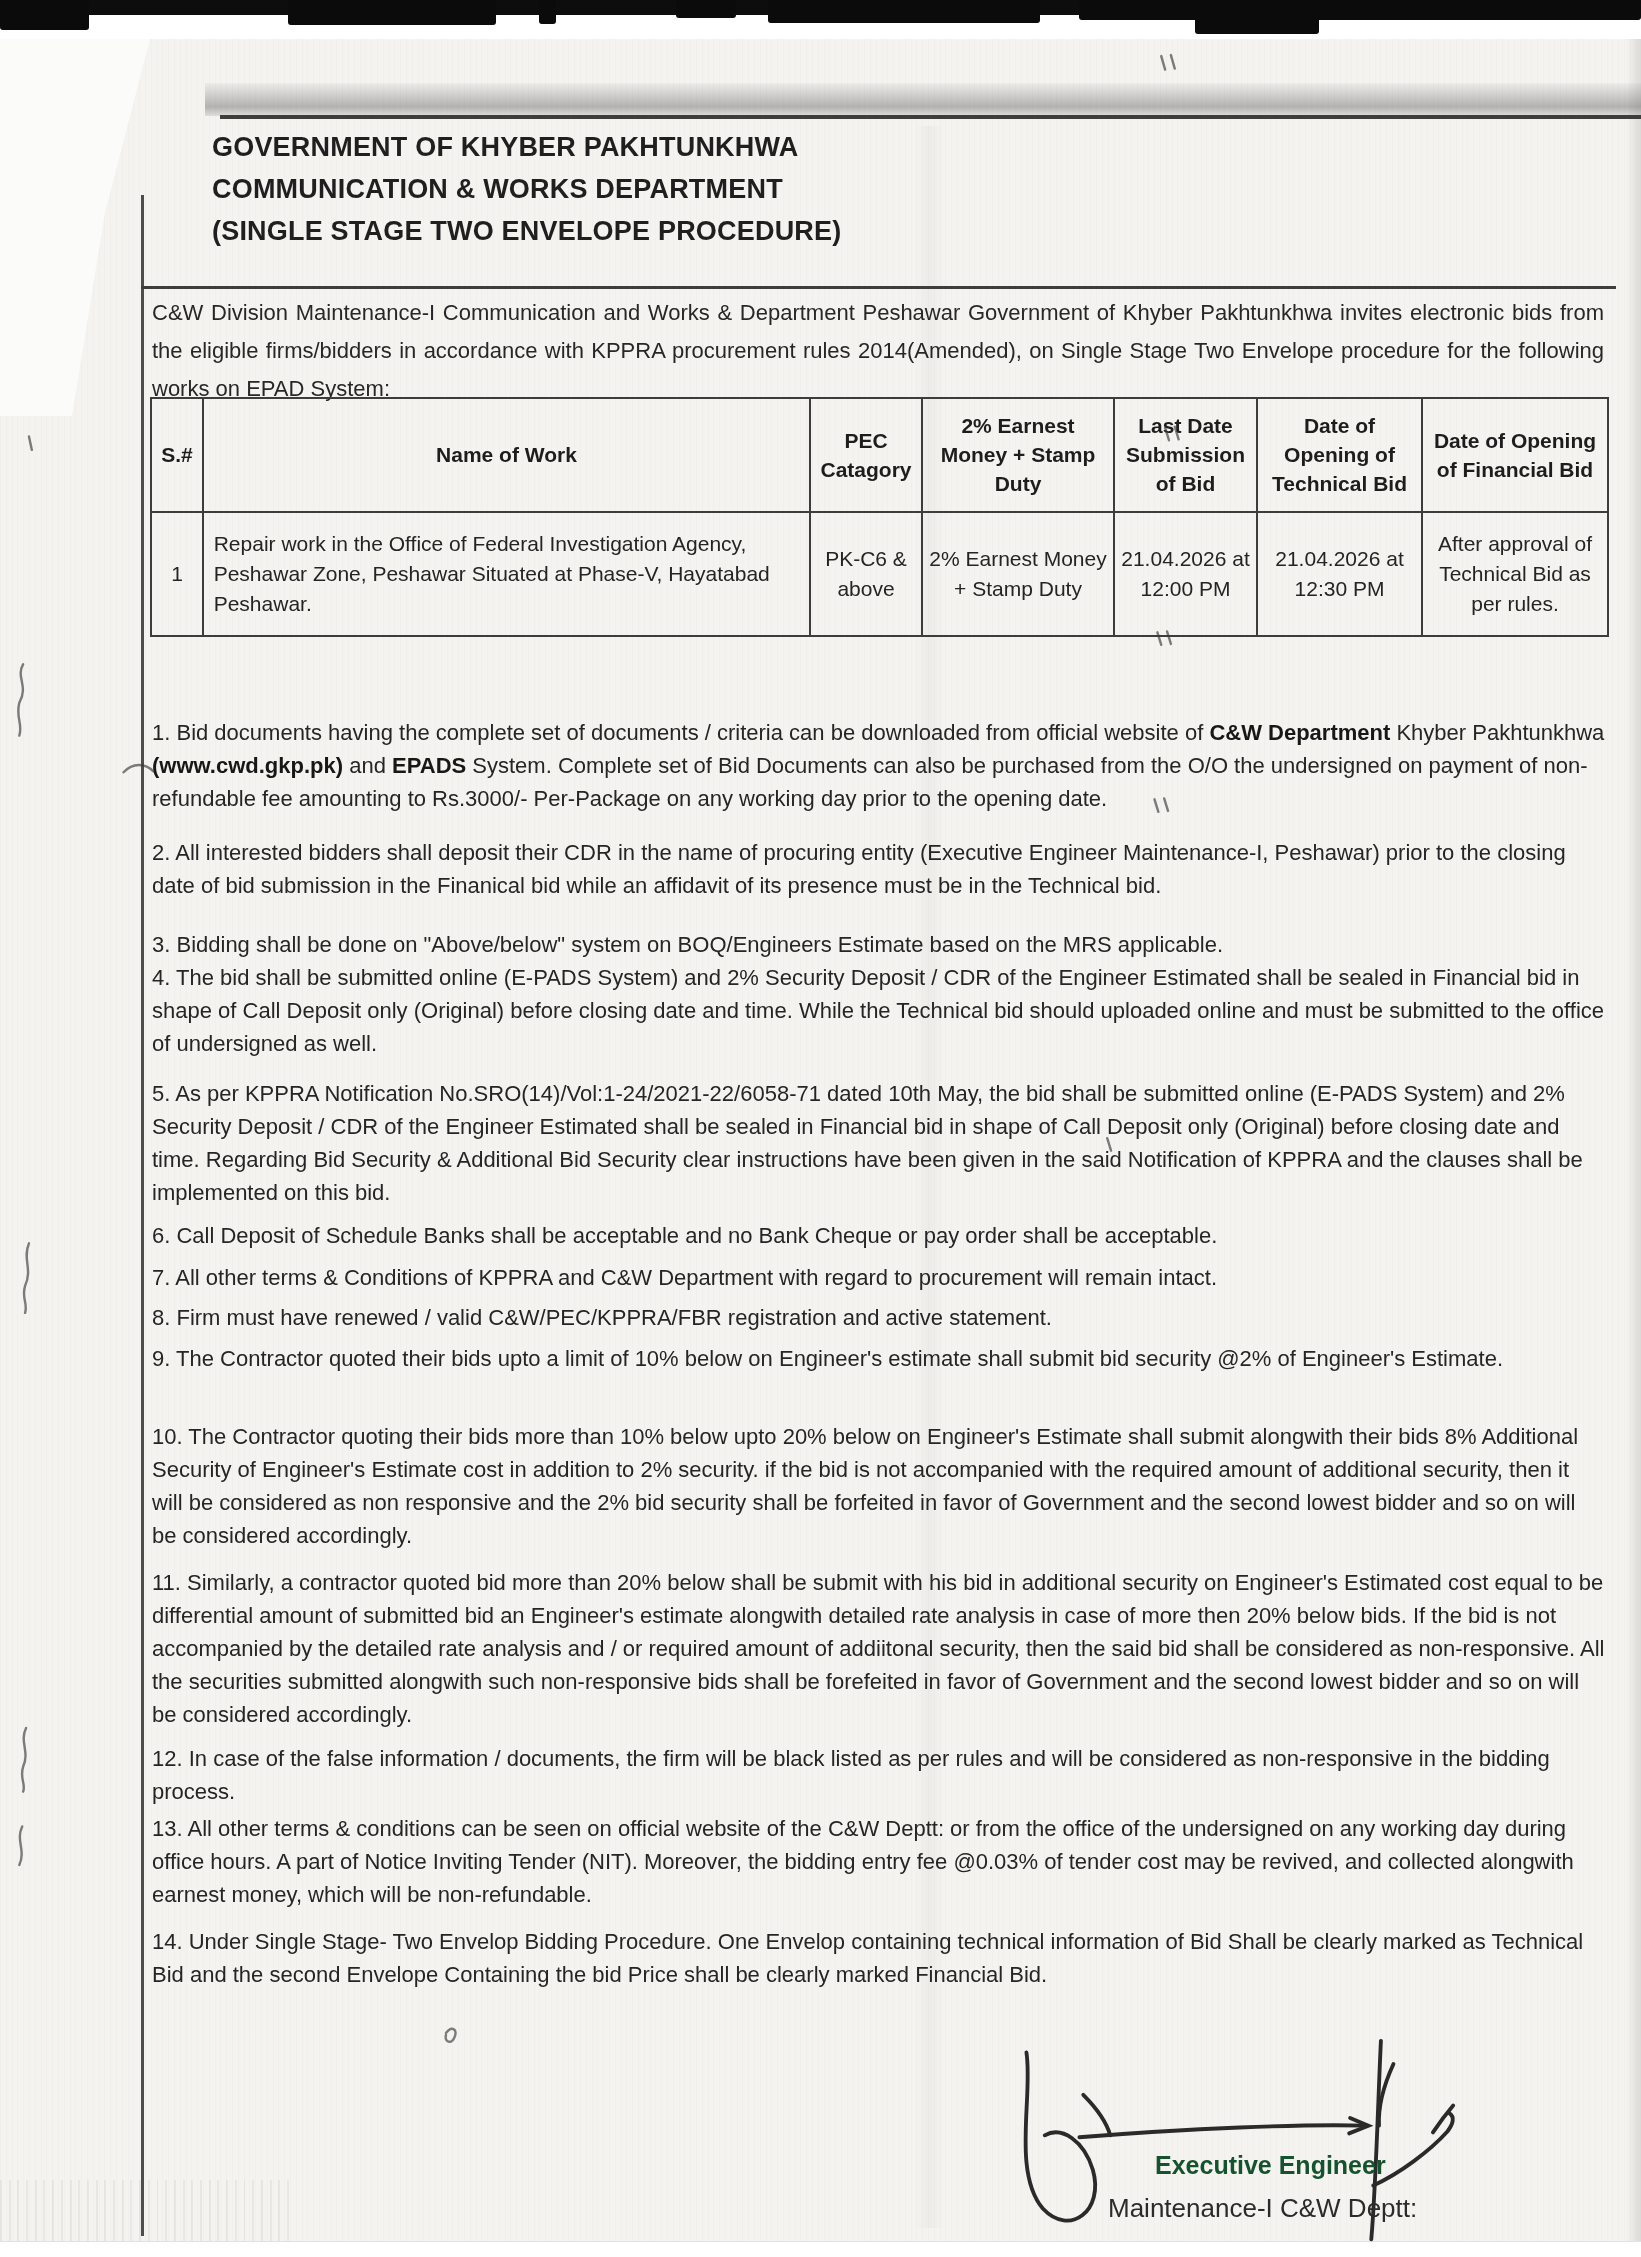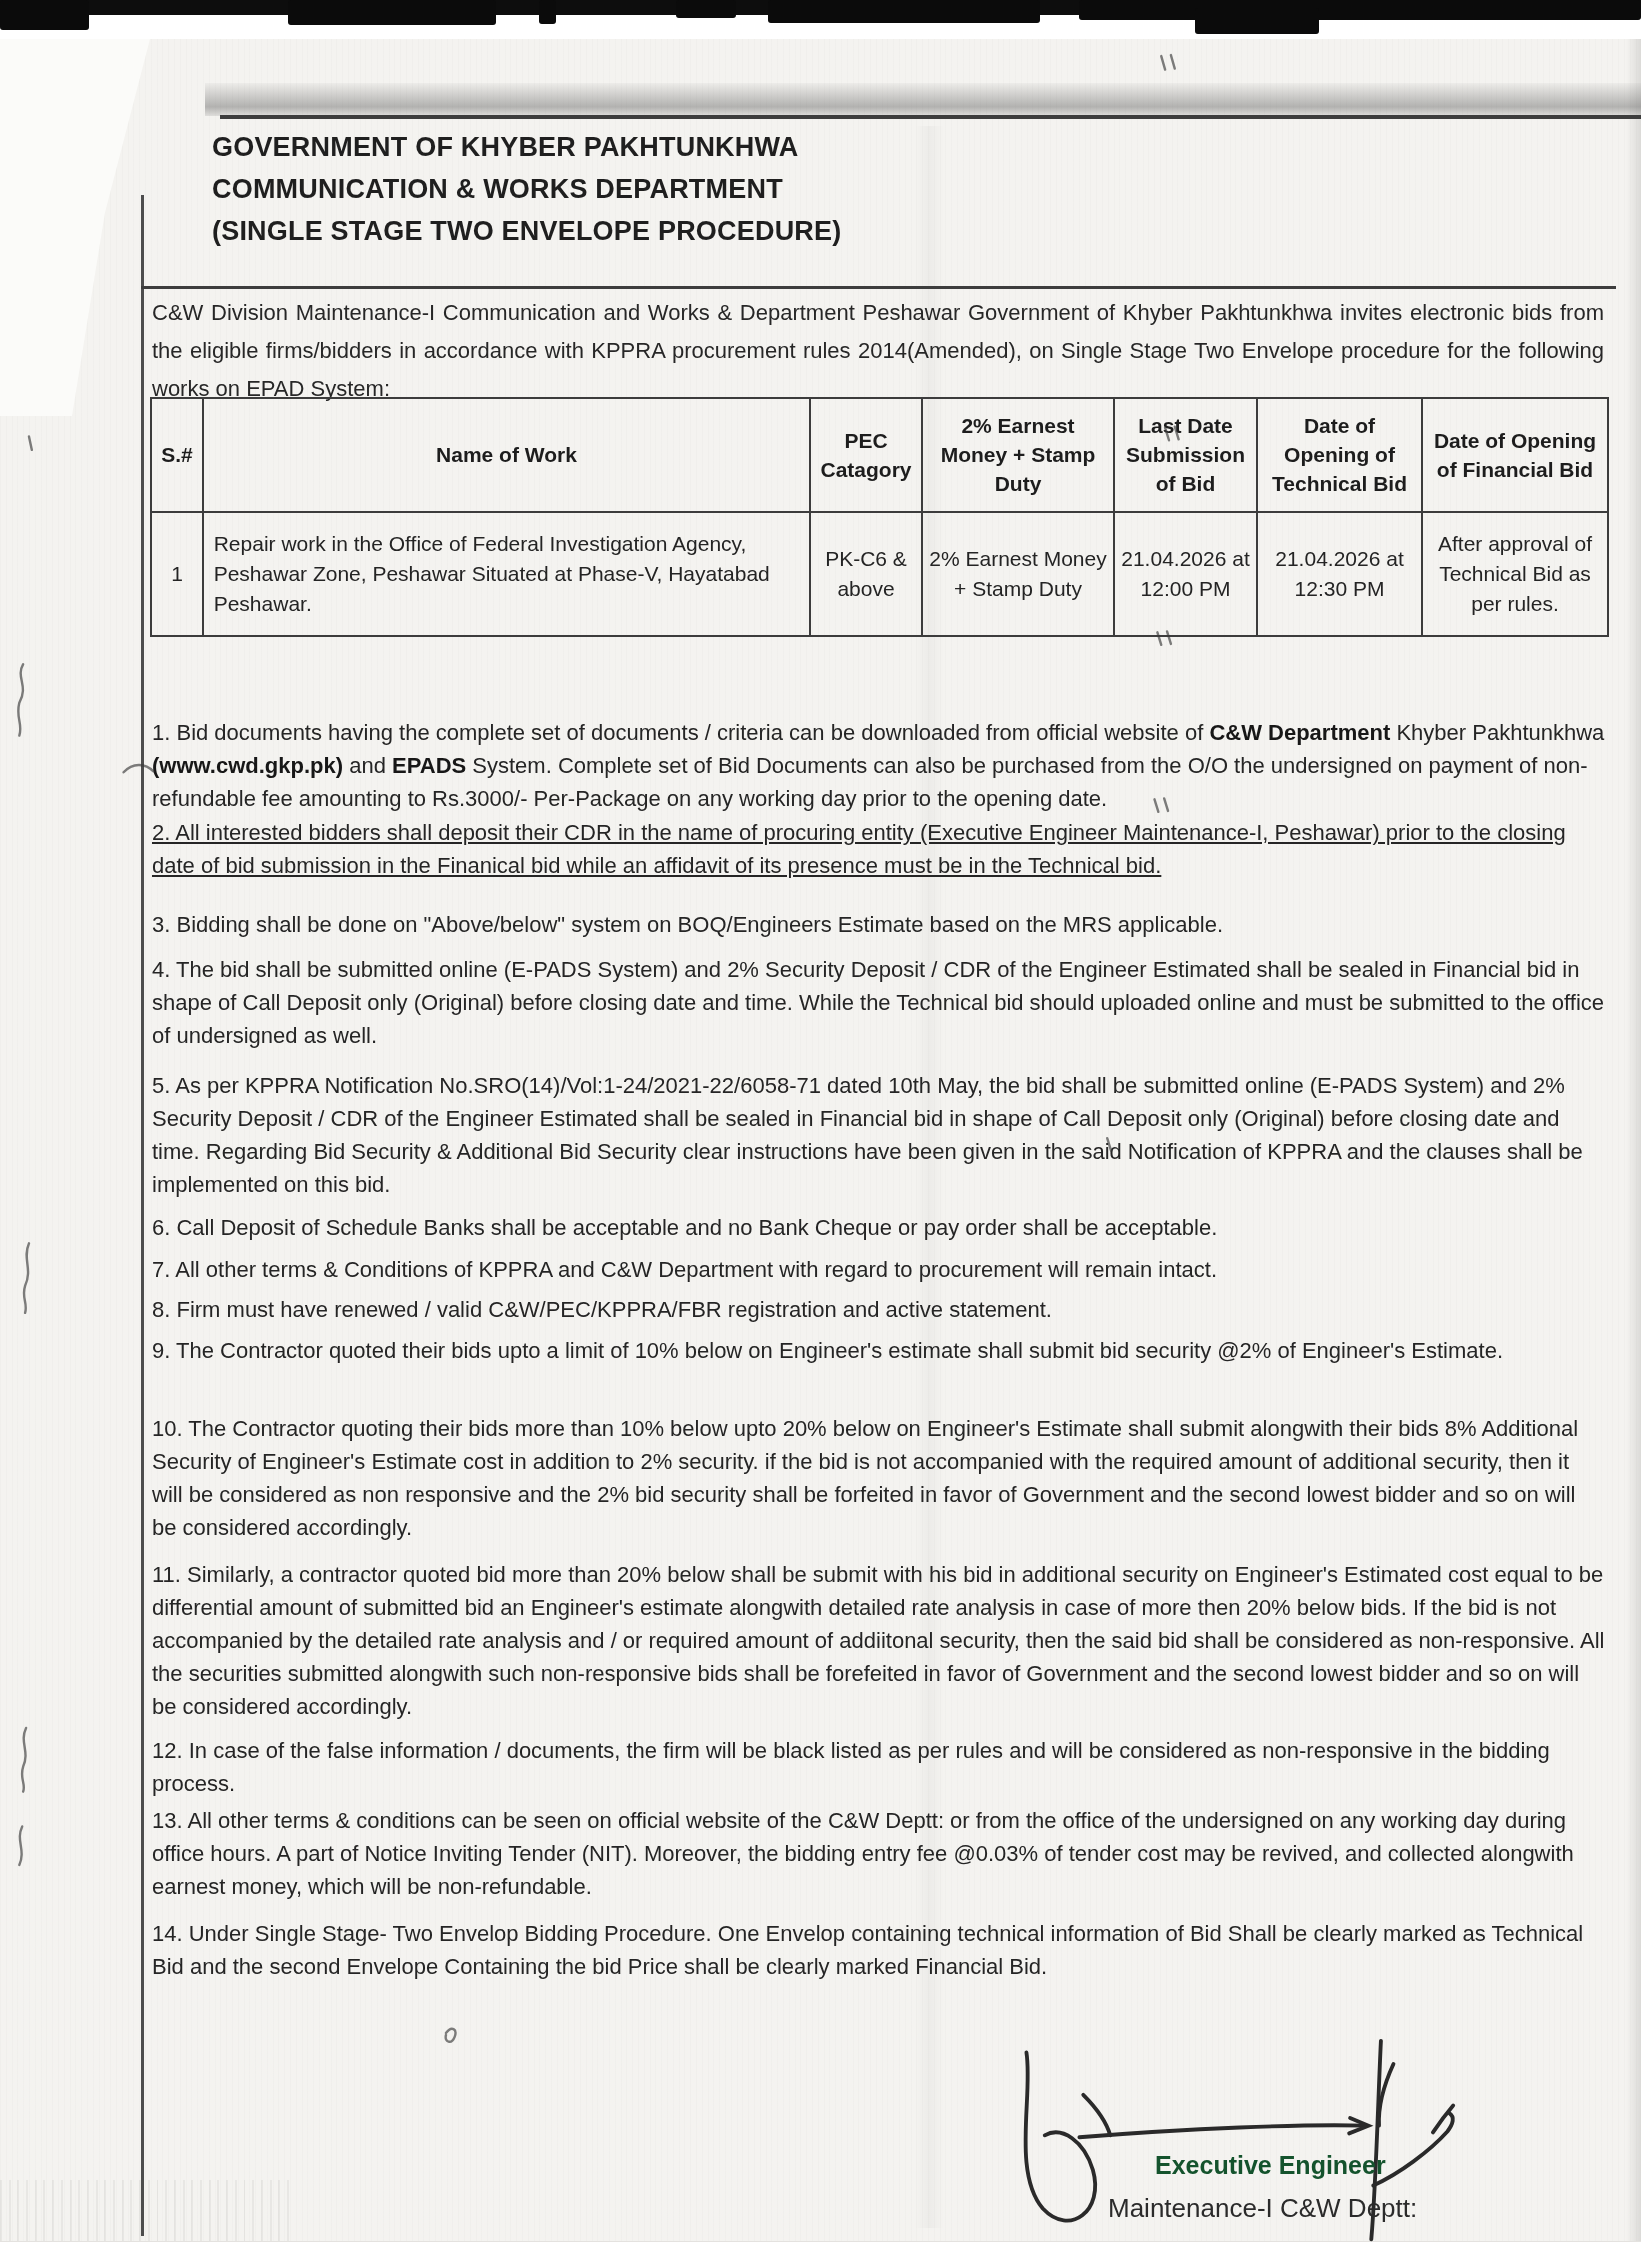--- a/index.html
+++ b/index.html
@@ -130,23 +130,23 @@
           <td>21.04.2026 at 12:00 PM</td>
           <td>21.04.2026 at 12:30 PM</td>
           <td>After approval of Technical Bid as per rules.</td>
         </tr>
       </tbody>
   </table>
 
   <div class="terms">
     <div>
         <p class="term" style="margin-top: 0px;"><span>1. Bid documents having the complete set of documents / criteria can be downloaded from official website of </span><b>C&amp;W Department</b><span> Khyber Pakhtunkhwa </span><b>(www.cwd.gkp.pk)</b><span> and </span><b>EPADS</b><span> System. Complete set of Bid Documents can also be purchased from the O/O the undersigned on payment of non-refundable fee amounting to Rs.3000/- Per-Package on any working day prior to the opening date.</span></p>
-        <p class="term" style="margin-top: 1px; text-decoration: underline;"><span>2. All interested bidders shall deposit their CDR in the name of procuring entity (Executive Engineer Maintenance-I, Peshawar) prior to the closing date of bid submission in the Finanical bid while an affidavit of its presence must be in the Technical bid.</span></p>
+        <p class="term" style="margin-top: 21px;"><span>2. All interested bidders shall deposit their CDR in the name of procuring entity (Executive Engineer Maintenance-I, Peshawar) prior to the closing date of bid submission in the Finanical bid while an affidavit of its presence must be in the Technical bid.</span></p>
         <p class="term" style="margin-top: 26px;"><span>3. Bidding shall be done on "Above/below" system on BOQ/Engineers Estimate based on the MRS applicable.</span></p>
-        <p class="term" style="margin-top: 12px;"><span>4. The bid shall be submitted online (E-PADS System) and 2% Security Deposit / CDR of the Engineer Estimated shall be sealed in Financial bid in shape of Call Deposit only (Original) before closing date and time. While the Technical bid should uploaded online and must be submitted to the office of undersigned as well.</span></p>
+        <p class="term" style="margin-top: 0px;"><span>4. The bid shall be submitted online (E-PADS System) and 2% Security Deposit / CDR of the Engineer Estimated shall be sealed in Financial bid in shape of Call Deposit only (Original) before closing date and time. While the Technical bid should uploaded online and must be submitted to the office of undersigned as well.</span></p>
         <p class="term" style="margin-top: 17.4px;"><span>5. As per KPPRA Notification No.SRO(14)/Vol:1-24/2021-22/6058-71 dated 10th May, the bid shall be submitted online (E-PADS System) and 2% Security Deposit / CDR of the Engineer Estimated shall be sealed in Financial bid in shape of Call Deposit only (Original) before closing date and time. Regarding Bid Security &amp; Additional Bid Security clear instructions have been given in the said Notification of KPPRA and the clauses shall be implemented on this bid.</span></p>
         <p class="term" style="margin-top: 9.7px;"><span>6. Call Deposit of Schedule Banks shall be acceptable and no Bank Cheque or pay order shall be acceptable.</span></p>
         <p class="term" style="margin-top: 8.7px;"><span>7. All other terms &amp; Conditions of KPPRA and C&amp;W Department with regard to procurement will remain intact.</span></p>
         <p class="term" style="margin-top: 7.7px;"><span>8. Firm must have renewed / valid C&amp;W/PEC/KPPRA/FBR registration and active statement.</span></p>
         <p class="term" style="margin-top: 7.7px;"><span>9. The Contractor quoted their bids upto a limit of 10% below on Engineer's estimate shall submit bid security @2% of Engineer's Estimate.</span></p>
         <p class="term" style="margin-top: 45px;"><span>10. The Contractor quoting their bids more than 10% below upto 20% below on Engineer's Estimate shall submit alongwith their bids 8% Additional Security of Engineer's Estimate cost in addition to 2% security. if the bid is not accompanied with the required amount of additional security, then it will be considered as non responsive and the 2% bid security shall be forfeited in favor of Government and the second lowest bidder and so on will be considered accordingly.</span></p>
         <p class="term" style="margin-top: 13.5px;"><span>11. Similarly, a contractor quoted bid more than 20% below shall be submit with his bid in additional security on Engineer's Estimated cost equal to be differential amount of submitted bid an Engineer's estimate alongwith detailed rate analysis in case of more then 20% below bids. If the bid is not accompanied by the detailed rate analysis and / or required amount of addiitonal security, then the said bid shall be considered as non-responsive. All the securities submitted alongwith such non-responsive bids shall be forefeited in favor of Government and the second lowest bidder and so on will be considered accordingly.</span></p>
         <p class="term" style="margin-top: 11.6px;"><span>12. In case of the false information / documents, the firm will be black listed as per rules and will be considered as non-responsive in the bidding process.</span></p>
         <p class="term" style="margin-top: 3.9px;"><span>13. All other terms &amp; conditions can be seen on official website of the C&amp;W Deptt: or from the office of the undersigned on any working day during office hours. A part of Notice Inviting Tender (NIT). Moreover, the bidding entry fee @0.03% of tender cost may be revived, and collected alongwith earnest money, which will be non-refundable.</span></p>
         <p class="term" style="margin-top: 13.5px;"><span>14. Under Single Stage- Two Envelop Bidding Procedure. One Envelop containing technical information of Bid Shall be clearly marked as Technical Bid  and the second Envelope Containing the bid Price shall be clearly marked Financial  Bid.</span></p>

